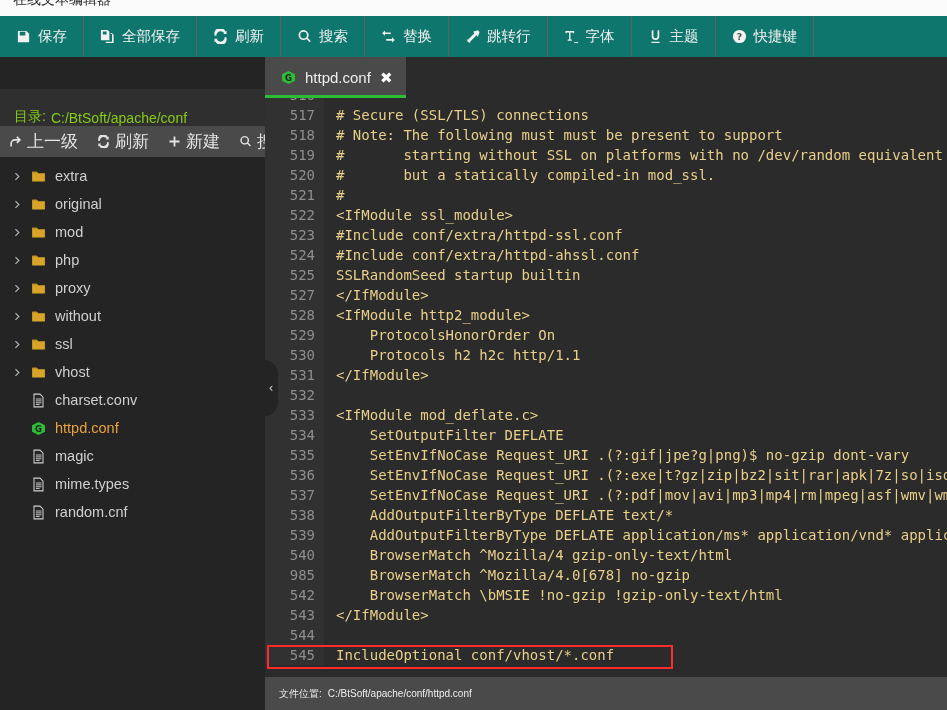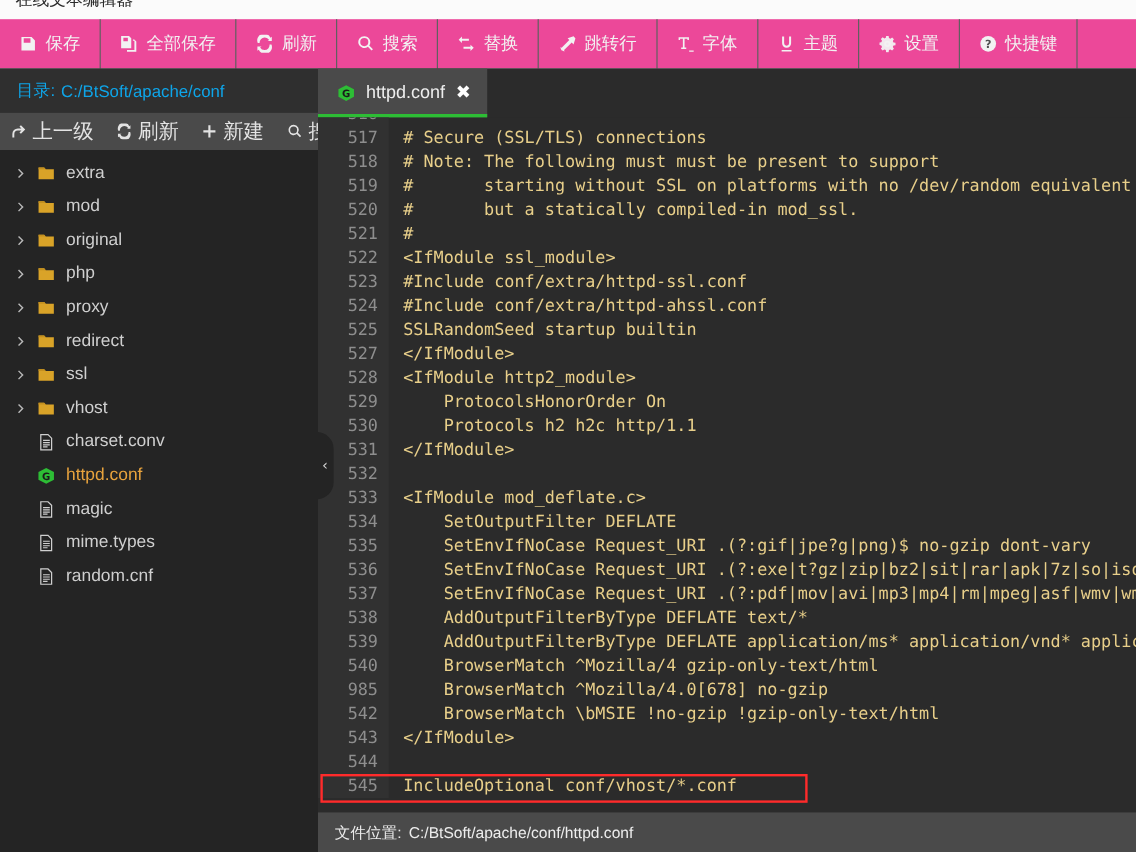--- a/index.html
+++ b/index.html
@@ -29,21 +29,21 @@
     font-size: 14px;
     color: #2b2b2b;
     white-space: nowrap;
   }
 
   
   .toolbar {
     position: absolute;
     left: 0; top: 16px;
     width: 947px; height: 41px;
-    background: #ec4899;
+    background: #0f766e;
     display: flex;
     align-items: stretch;
   }
   .tb-item {
     display: flex;
     align-items: center;
     gap: 7px;
     padding: 0 16px;
     color: #f2f2f2;
     font-size: 14.5px;
@@ -67,26 +67,27 @@
     position: absolute;
     left: 0; top: 57px;
     width: 265px; height: 653px;
     background: #242424;
     overflow: hidden;
   }
   .dir-header {
     height: 37px;
     background: #2f2f2f;
     display: flex;
-    align-items: center;
+    align-items: flex-end;
     padding-left: 14px;
-    color: #0ea5e9;
+    color: #84cc16;
     font-size: 14px;
     white-space: nowrap;
     overflow: hidden;
+    margin-top: 32px;
   }
   .dir-subbar {
     height: 31px;
     background: #4a4a4a;
     display: flex;
     align-items: center;
     color: #e3e3e3;
     font-size: 17px;
   }
   .sb-item {
@@ -249,21 +250,21 @@
   
   .statusbar {
     position: absolute;
     left: 0; bottom: 0;
     width: 682px; height: 33px;
     background: #4a4a4a;
     display: flex;
     align-items: center;
     padding-left: 14px;
     color: #ededed;
-    font-size: 13px;
+    font-size: 10px;
     white-space: nowrap;
   }
 </style>
 </head>
 <body>
 
 <div class="app">
 
   <div class="window-title">
     <div class="window-title-text">在线文本编辑器</div>
@@ -330,29 +331,20 @@
         <span>字体</span>
       </div>
       <div class="tb-item">
         <span class="tb-icon">
           <svg width="15" height="15" viewBox="0 0 16 16" fill="#f2f2f2">
             <path d="M4 1.4v6.2a4 4 0 0 0 8 0V1.4h-1.8v6.2a2.2 2.2 0 0 1-4.4 0V1.4H4z"></path>
             <path d="M3.6 13.6h8.8v1.3H3.6z"></path>
           </svg>
         </span>
         <span>主题</span>
-      </div>
-      <div class="tb-item">
-        <span class="tb-icon">
-          <svg width="15" height="15" viewBox="0 0 16 16" fill="#f2f2f2">
-            <path d="M8 5.2a2.8 2.8 0 1 0 0 5.6 2.8 2.8 0 0 0 0-5.6zm0 1.6a1.2 1.2 0 1 1 0 2.4 1.2 1.2 0 0 1 0-2.4z"></path>
-            <path d="M6.9 1h2.2l.3 1.8 1.3.6 1.5-1 1.6 1.6-1 1.5.6 1.3 1.8.3v2.2l-1.8.3-.6 1.3 1 1.5-1.6 1.6-1.5-1-1.3.6-.3 1.8H6.9l-.3-1.8-1.3-.6-1.5 1-1.6-1.6 1-1.5-.6-1.3L1 9.1V6.9l1.6-.3.6-1.3-1-1.5 1.6-1.6 1.5 1 1.3-.6L6.9 1z" opacity="0.95"></path>
-          </svg>
-        </span>
-        <span>设置</span>
       </div>
       <div class="tb-item">
         <span class="tb-icon">
           <svg width="15" height="15" viewBox="0 0 16 16" fill="#f2f2f2">
             <circle cx="8" cy="8" r="7"></circle>
             <text x="8" y="11.7" font-family="DejaVu Sans, sans-serif" font-size="10" font-weight="bold" fill="#525252" text-anchor="middle">?</text>
           </svg>
         </span>
         <span>快捷键</span>
       </div>
@@ -419,48 +411,48 @@
             <svg width="11" height="11" viewBox="0 0 16 16" fill="#f2f2f2">
               <path d="M5.6 2.4 4.4 3.6 8.8 8l-4.4 4.4 1.2 1.2L11.2 8 5.6 2.4z" fill="#b9b9b9"></path>
             </svg>
           </span>
           <span class="tw-icon">
             <svg width="15" height="15" viewBox="0 0 16 16" fill="#f2f2f2">
               <path d="M1.2 2.8h5l1.4 1.6h7.2v8.8H1.2V2.8z" fill="#d9a328"></path>
               <path d="M1.2 2.8h5l1.4 1.6H1.2V2.8z" fill="#c4901f"></path>
             </svg>
           </span>
+          <span class="tw-label">original</span>
+        </div>
+        <div class="tree-row">
+          <span class="tw-chevron">
+            <svg width="11" height="11" viewBox="0 0 16 16" fill="#f2f2f2">
+              <path d="M5.6 2.4 4.4 3.6 8.8 8l-4.4 4.4 1.2 1.2L11.2 8 5.6 2.4z" fill="#b9b9b9"></path>
+            </svg>
+          </span>
+          <span class="tw-icon">
+            <svg width="15" height="15" viewBox="0 0 16 16" fill="#f2f2f2">
+              <path d="M1.2 2.8h5l1.4 1.6h7.2v8.8H1.2V2.8z" fill="#d9a328"></path>
+              <path d="M1.2 2.8h5l1.4 1.6H1.2V2.8z" fill="#c4901f"></path>
+            </svg>
+          </span>
           <span class="tw-label">mod</span>
         </div>
         <div class="tree-row">
           <span class="tw-chevron">
             <svg width="11" height="11" viewBox="0 0 16 16" fill="#f2f2f2">
               <path d="M5.6 2.4 4.4 3.6 8.8 8l-4.4 4.4 1.2 1.2L11.2 8 5.6 2.4z" fill="#b9b9b9"></path>
             </svg>
           </span>
           <span class="tw-icon">
             <svg width="15" height="15" viewBox="0 0 16 16" fill="#f2f2f2">
               <path d="M1.2 2.8h5l1.4 1.6h7.2v8.8H1.2V2.8z" fill="#d9a328"></path>
               <path d="M1.2 2.8h5l1.4 1.6H1.2V2.8z" fill="#c4901f"></path>
             </svg>
           </span>
-          <span class="tw-label">original</span>
-        </div>
-        <div class="tree-row">
-          <span class="tw-chevron">
-            <svg width="11" height="11" viewBox="0 0 16 16" fill="#f2f2f2">
-              <path d="M5.6 2.4 4.4 3.6 8.8 8l-4.4 4.4 1.2 1.2L11.2 8 5.6 2.4z" fill="#b9b9b9"></path>
-            </svg>
-          </span>
-          <span class="tw-icon">
-            <svg width="15" height="15" viewBox="0 0 16 16" fill="#f2f2f2">
-              <path d="M1.2 2.8h5l1.4 1.6h7.2v8.8H1.2V2.8z" fill="#d9a328"></path>
-              <path d="M1.2 2.8h5l1.4 1.6H1.2V2.8z" fill="#c4901f"></path>
-            </svg>
-          </span>
           <span class="tw-label">php</span>
         </div>
         <div class="tree-row">
           <span class="tw-chevron">
             <svg width="11" height="11" viewBox="0 0 16 16" fill="#f2f2f2">
               <path d="M5.6 2.4 4.4 3.6 8.8 8l-4.4 4.4 1.2 1.2L11.2 8 5.6 2.4z" fill="#b9b9b9"></path>
             </svg>
           </span>
           <span class="tw-icon">
             <svg width="15" height="15" viewBox="0 0 16 16" fill="#f2f2f2">
@@ -475,21 +467,21 @@
             <svg width="11" height="11" viewBox="0 0 16 16" fill="#f2f2f2">
               <path d="M5.6 2.4 4.4 3.6 8.8 8l-4.4 4.4 1.2 1.2L11.2 8 5.6 2.4z" fill="#b9b9b9"></path>
             </svg>
           </span>
           <span class="tw-icon">
             <svg width="15" height="15" viewBox="0 0 16 16" fill="#f2f2f2">
               <path d="M1.2 2.8h5l1.4 1.6h7.2v8.8H1.2V2.8z" fill="#d9a328"></path>
               <path d="M1.2 2.8h5l1.4 1.6H1.2V2.8z" fill="#c4901f"></path>
             </svg>
           </span>
-          <span class="tw-label">redirect</span>
+          <span class="tw-label">without</span>
         </div>
         <div class="tree-row">
           <span class="tw-chevron">
             <svg width="11" height="11" viewBox="0 0 16 16" fill="#f2f2f2">
               <path d="M5.6 2.4 4.4 3.6 8.8 8l-4.4 4.4 1.2 1.2L11.2 8 5.6 2.4z" fill="#b9b9b9"></path>
             </svg>
           </span>
           <span class="tw-icon">
             <svg width="15" height="15" viewBox="0 0 16 16" fill="#f2f2f2">
               <path d="M1.2 2.8h5l1.4 1.6h7.2v8.8H1.2V2.8z" fill="#d9a328"></path>

